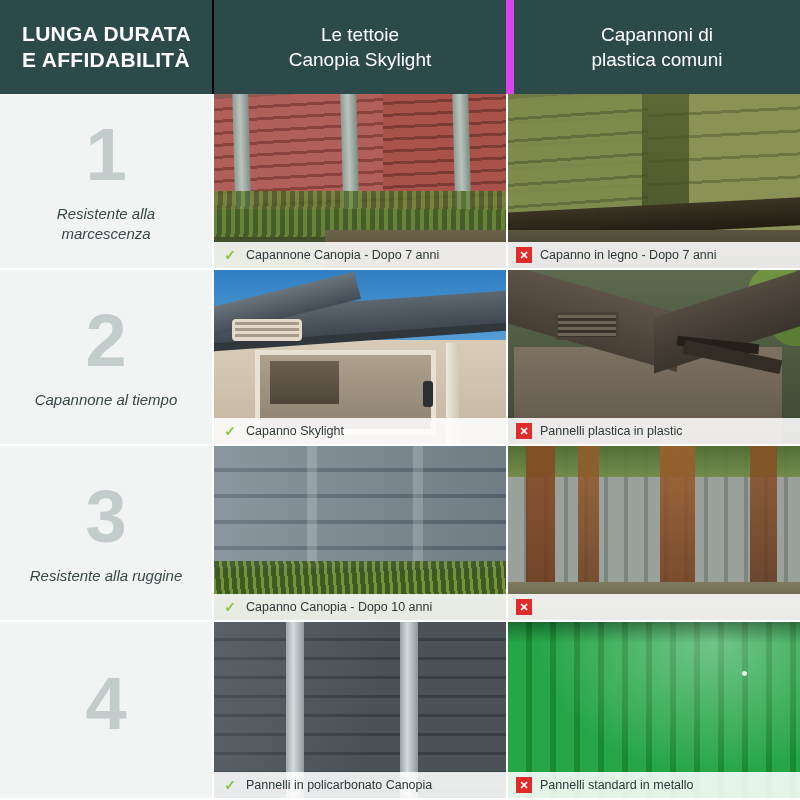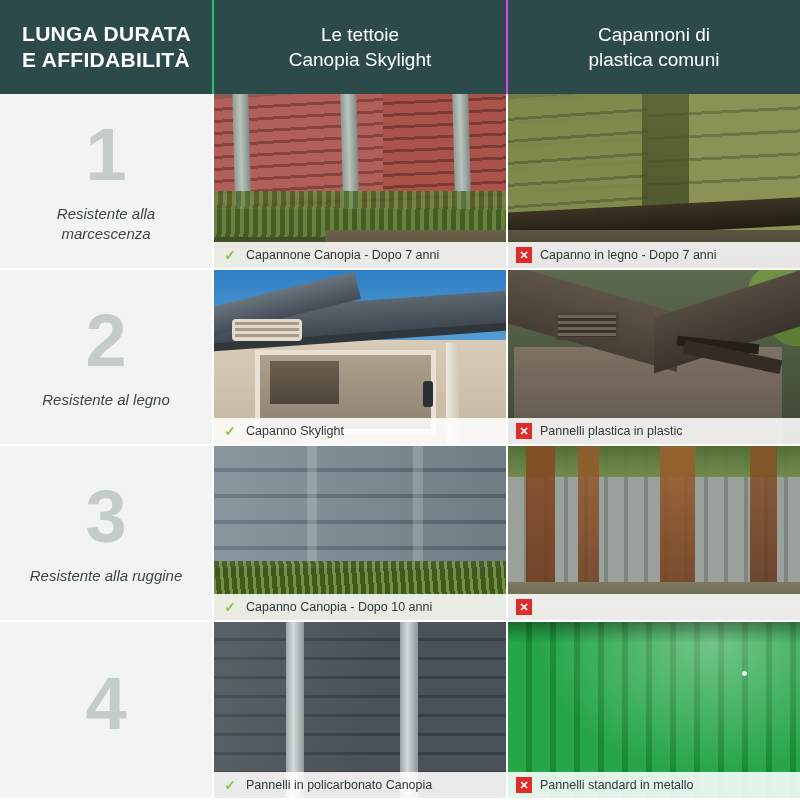--- a/index.html
+++ b/index.html
@@ -28,22 +28,22 @@
     font-size: 21px; font-weight: bold; letter-spacing: .3px; line-height: 1.22;
   }
   .hdr-mid, .hdr-right {
     background: #2d4a4a;
     color: #ffffff;
     display: flex; flex-direction: column;
     align-items: center; justify-content: center;
     text-align: center;
     font-size: 19px; line-height: 1.32;
   }
-  .hdr-mid { border-left: 2px solid #22c55e; }
-  .hdr-right { border-left: 2px solid #d946ef; text-align: center; }
+  .hdr-mid { border-left: 2px solid #000000; }
+  .hdr-right { border-left: 8px solid #d946ef; text-align: center; }
 
   
   .rowlabel {
     background: #f2f4f4;
     border-bottom: 2px solid #ffffff;
     position: relative;
     display: flex; flex-direction: column;
     align-items: center; justify-content: center;
   }
   .rowlabel .num {
@@ -390,21 +390,21 @@
         <div class="soil"></div>
     </div>
     <div class="caption">
       <span class="mark no">✕</span>
       <span>Capanno in legno - Dopo 7 anni</span>
     </div>
   </div>
 
   <div class="rowlabel">
     <div class="num">2</div>
-    <div class="cap">Resistente al legno</div>
+    <div class="cap">Capannone al tiempo</div>
   </div>
   <div class="cell">
     <div class="photo p-r2m">
       <div class="sky"></div>
       <div class="wall"></div>
       <div class="roof"></div>
         <div class="roof2"></div>
         <div class="gutter"></div>
       <div class="vent"></div>
       <div class="door">

